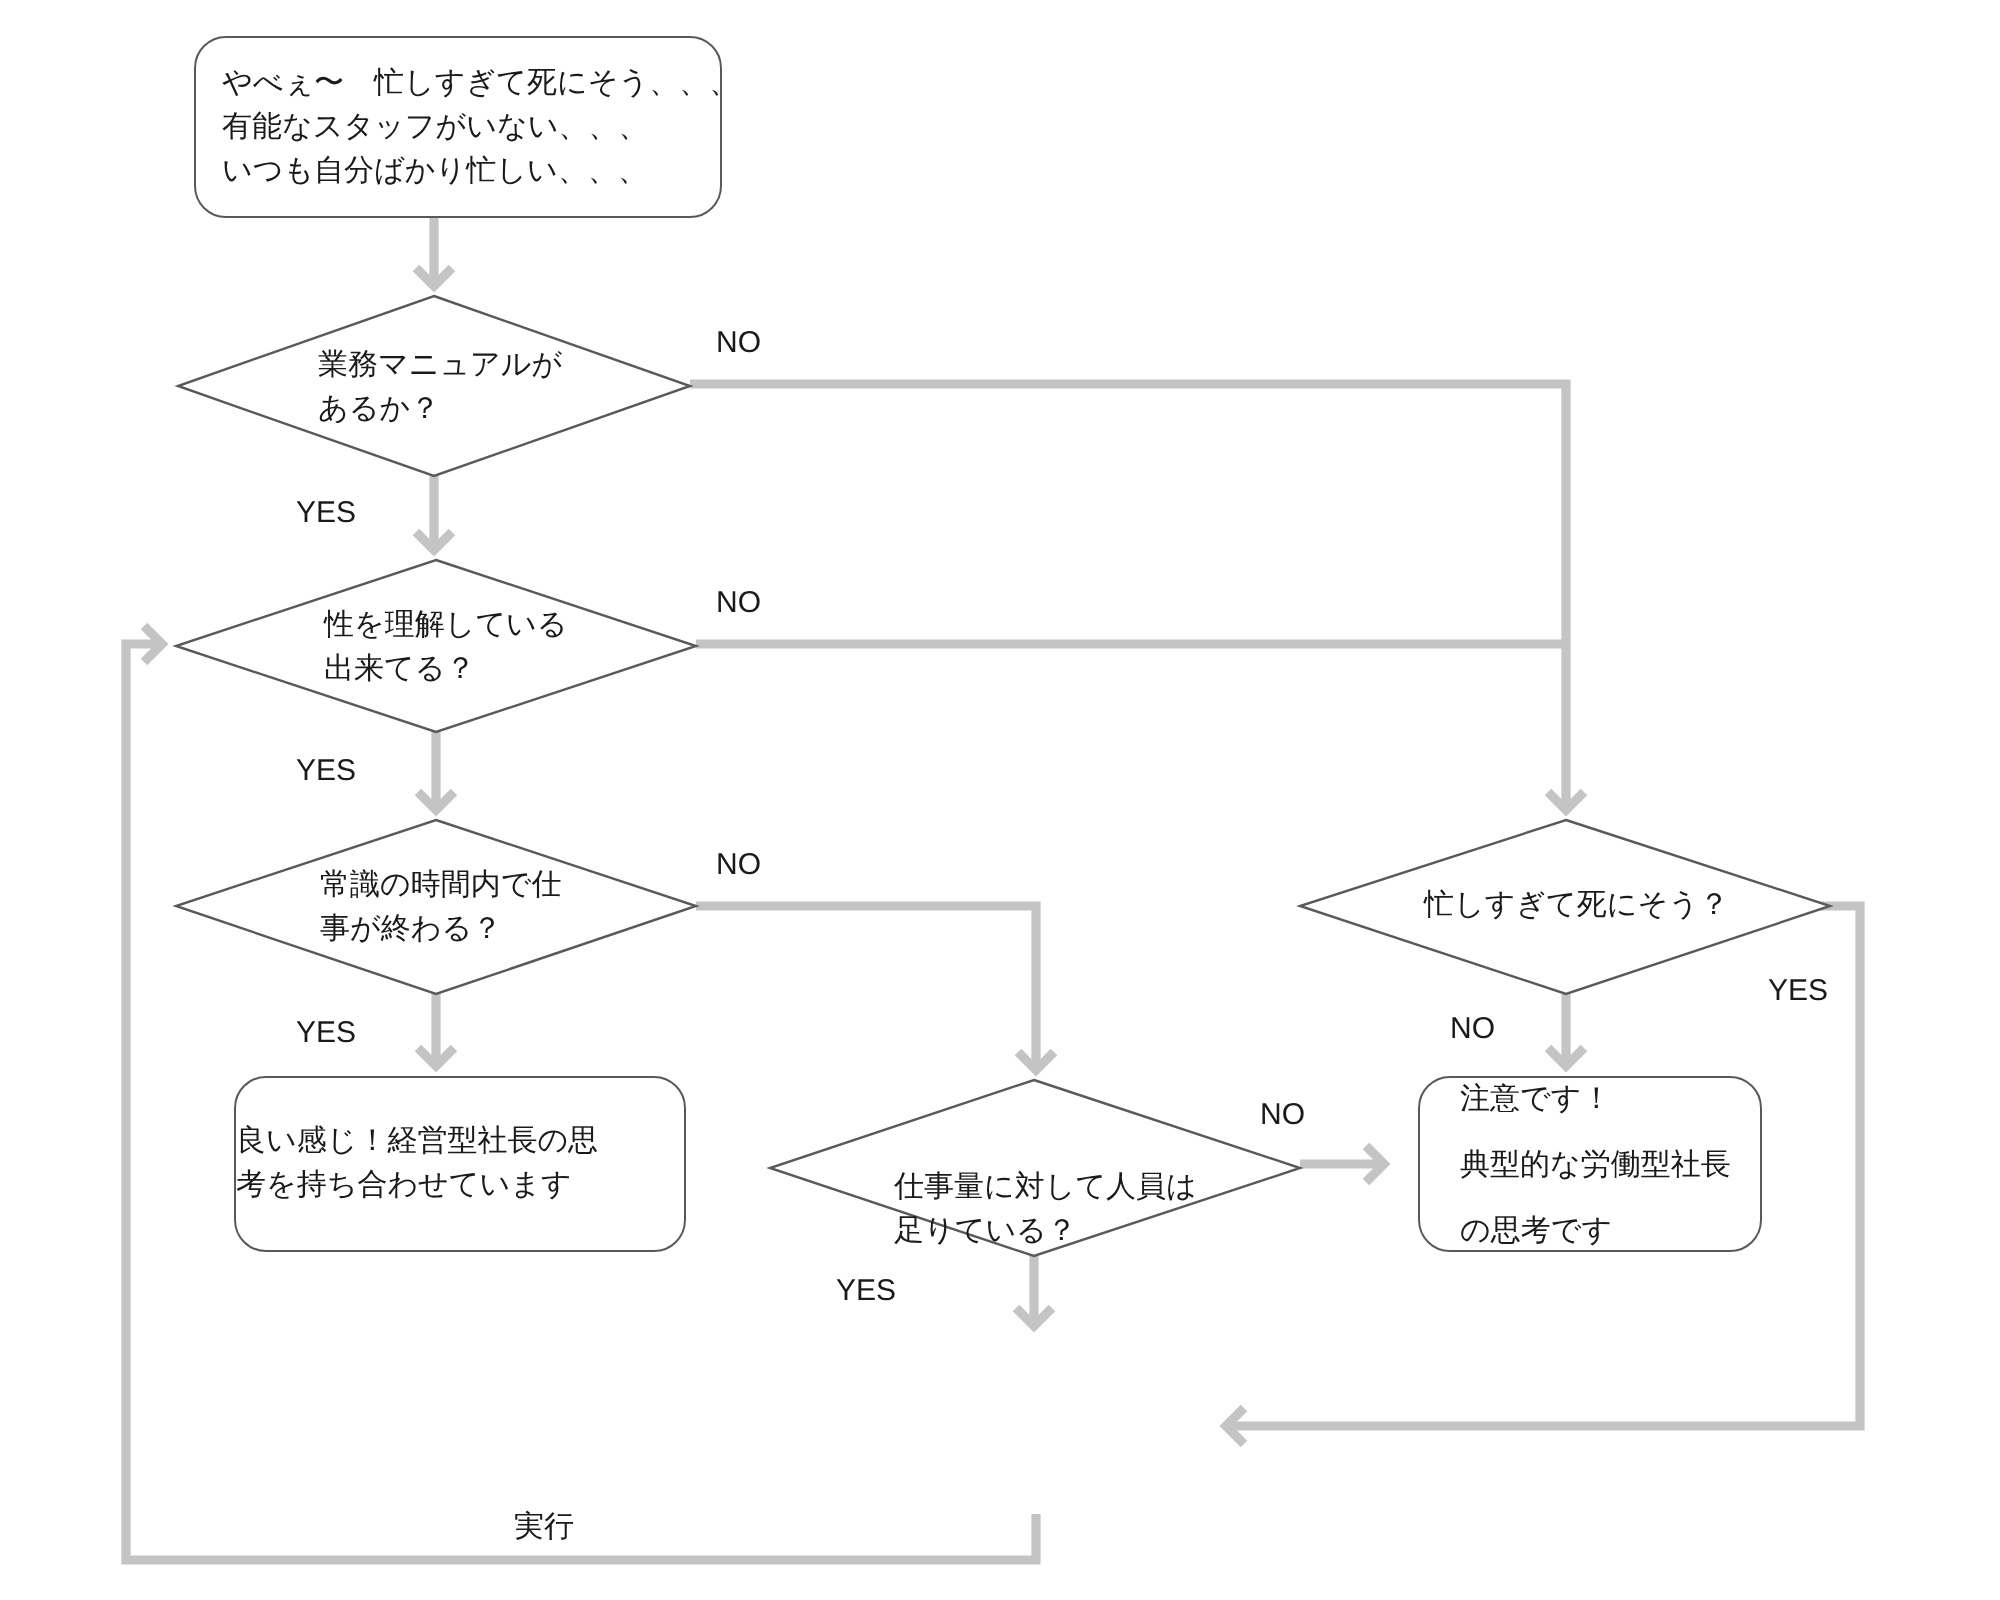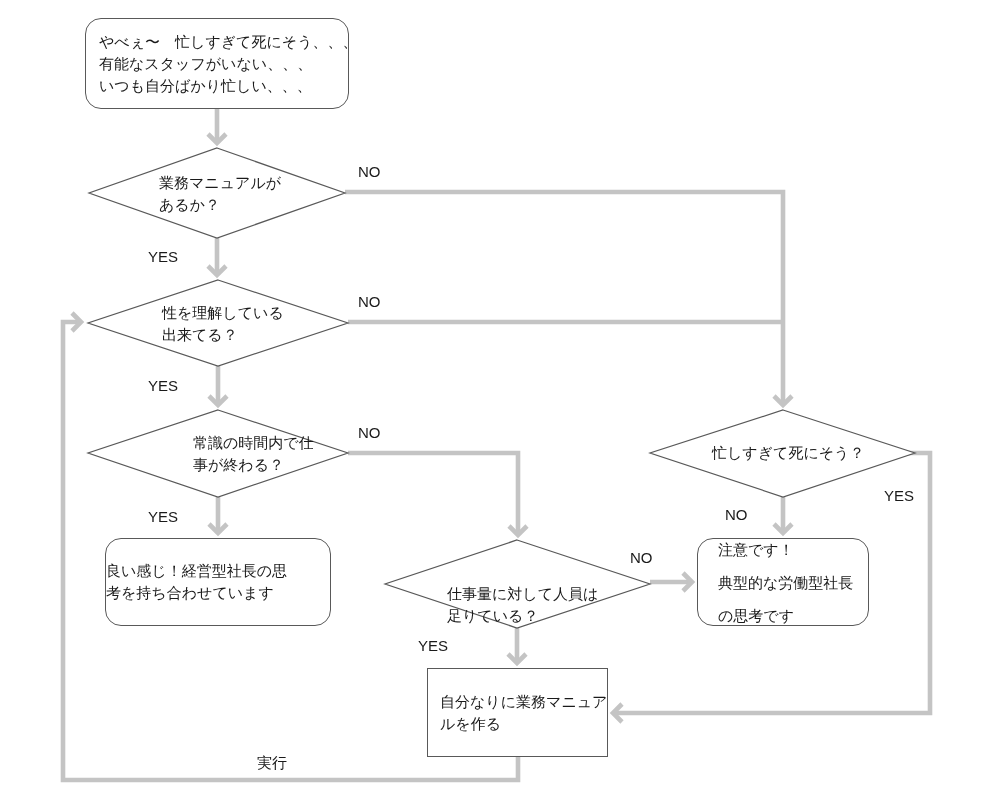--- a/index.html
+++ b/index.html
@@ -4,21 +4,21 @@
 <style>
   html,body{margin:0;padding:0;background:#ffffff;}
   .stage{
     position:relative;width:1000px;height:800px;background:#ffffff;overflow:hidden;
     font-family:"Liberation Sans","DejaVu Sans",sans-serif;color:#1a1a1a;
   }
   .layer{position:absolute;left:0;top:0;}
   .node{
     position:absolute;box-sizing:border-box;background:#ffffff;
     border:1.4px solid #595959;font-size:15px;line-height:22px;
-    display:flex;flex-direction:column;justify-content:center;
+    display:flex;flex-direction:column;justify-content:center;margin-left:12px;
   }
   .rounded{border-radius:16px;}
   .dtext{
     position:absolute;font-size:15px;line-height:22px;white-space:nowrap;
     transform:translateY(-50%);
   }
   .lbl{position:absolute;font-size:15px;white-space:nowrap;}
   .node div,.dtext div{white-space:nowrap;}
 </style>
 </head>
@@ -66,21 +66,21 @@
   <div class="dtext" style="left:159px;top:194px;">
     <div>業務マニュアルが</div>
     <div>あるか？</div>
   </div>
 
   <div class="dtext" style="left:162px;top:324px;">
     <div>性を理解している</div>
     <div>出来てる？</div>
   </div>
 
-  <div class="dtext" style="left:160px;top:454px;margin-left:33px;">
+  <div class="dtext" style="left:160px;top:454px;">
     <div>常識の時間内で仕</div>
     <div>事が終わる？</div>
   </div>
 
   <div class="dtext" style="left:447px;top:585px;margin-top:20px;">
     <div>仕事量に対して人員は</div>
     <div>足りている？</div>
   </div>
 
   <div class="dtext" style="left:712px;top:453px;">
@@ -91,24 +91,20 @@
     <div>良い感じ！経営型社長の思</div>
     <div>考を持ち合わせています</div>
   </div>
 
   <div class="node rounded" style="left:697px;top:538px;width:172px;height:88px;padding-left:20px;line-height:21px;gap:12px;">
     <div>注意です！</div>
     <div>典型的な労働型社長</div>
     <div>の思考です</div>
   </div>
 
-  <div class="node" style="left:427px;top:668px;width:181px;height:89px;padding-left:12px;">
-    <div>自分なりに業務マニュア</div>
-    <div>ルを作る</div>
-  </div>
 
   <span class="lbl" style="left:358px;top:163px;">NO</span>
   <span class="lbl" style="left:148px;top:248px;">YES</span>
 
   <span class="lbl" style="left:358px;top:293px;">NO</span>
   <span class="lbl" style="left:148px;top:377px;">YES</span>
 
   <span class="lbl" style="left:358px;top:424px;">NO</span>
   <span class="lbl" style="left:148px;top:508px;">YES</span>
 

